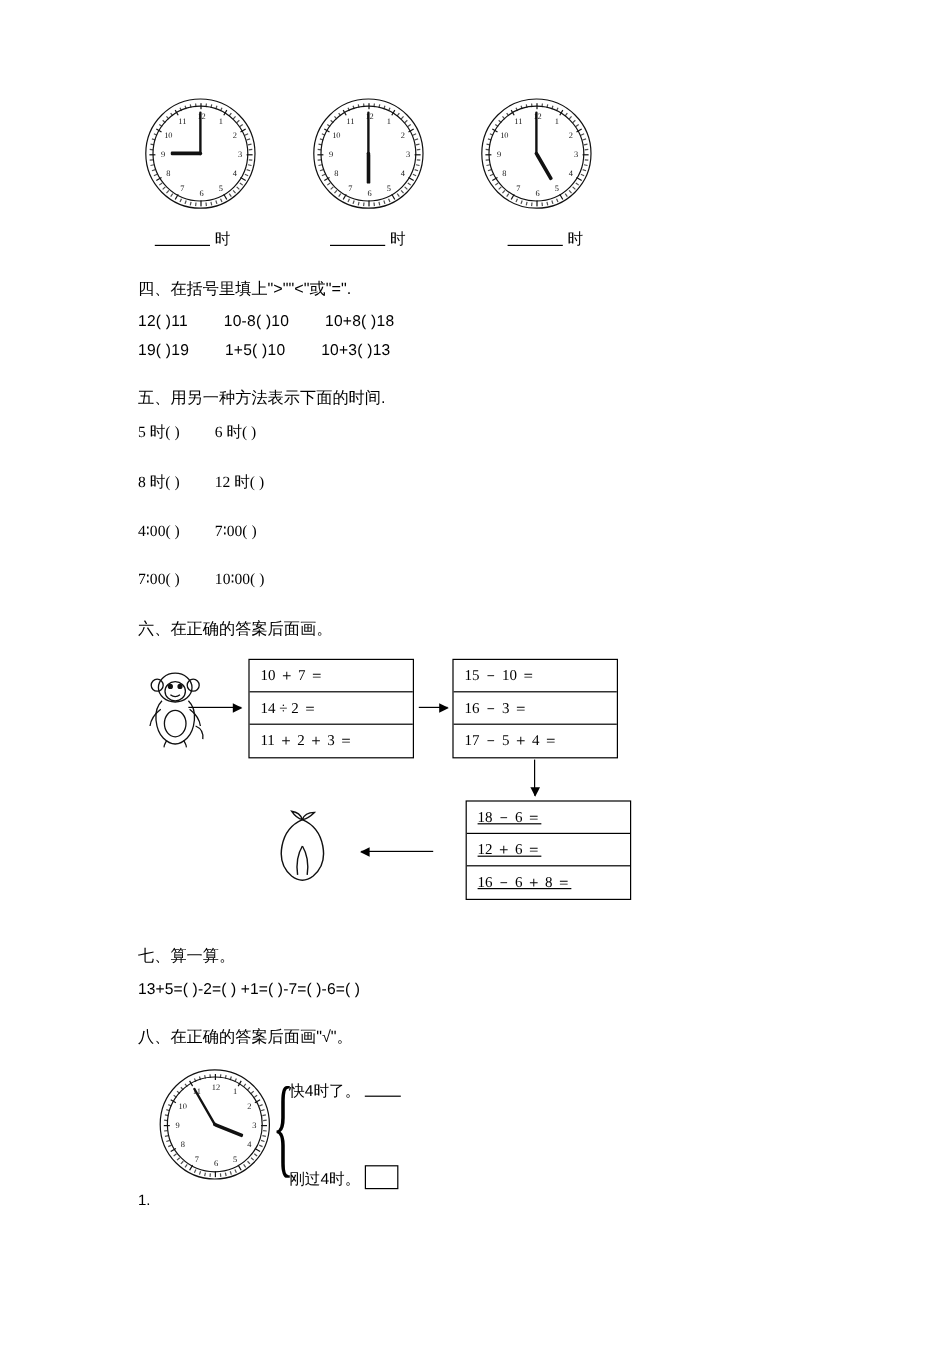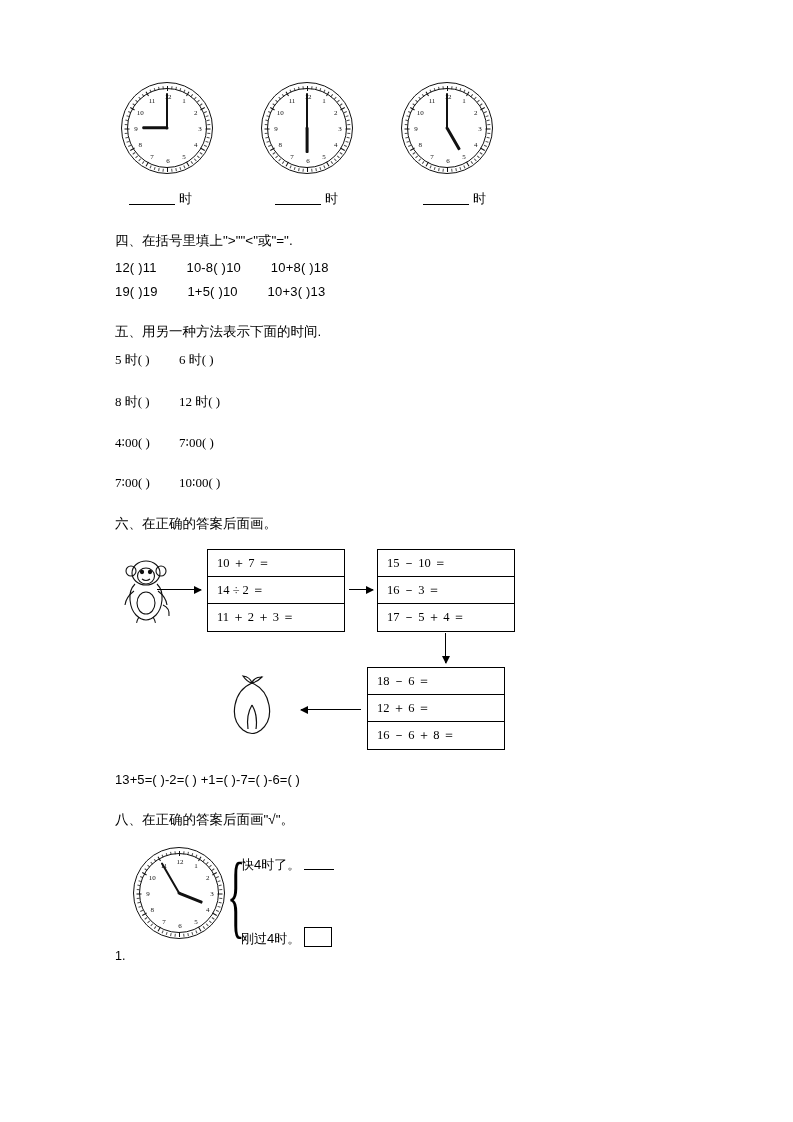--- a/index.html
+++ b/index.html
@@ -150,21 +150,21 @@
     font-size: 12.5px;
     font-family: "Liberation Serif", serif;
     padding-left: 9px;
     box-sizing: border-box;
     white-space: nowrap;
   }
   .boxcol .cell:last-child { border-bottom: none; }
 
   .col-a { left: 92px; top: 0px; }
   .col-b { left: 262px; top: 0px; }
-  .col-c { left: 252px; top: 118px; }
+  .col-c { left: 273px; top: 118px; text-decoration: underline; }
 
   .arrow {
     position: absolute;
     height: 1.4px;
     background: #000;
   }
   .arrow::after {
     content: "";
     position: absolute;
     right: -1px;
@@ -639,20 +639,21 @@
           <path d="M33 8 q-2 -6 -9 -7 q4 6 9 7 z"></path>
           <path d="M33 8 q2 -6 10 -6 q-5 5 -10 6 z"></path>
           <path d="M33 30 q-6 10 -4 24"></path>
           <path d="M33 30 q6 10 4 24"></path>
         </g>
       </svg>
     </div>
 
   </div>
 
+  <div class="sec-head">七、算一算。</div>
   <div class="calc-row">13+5=(       )-2=(     ) +1=(     )-7=(      )-6=(       )</div>
 
   <div class="sec-head">八、在正确的答案后面画"√"。</div>
 
   <div class="eight-area">
 
     <div class="eight-clock">
       <div class="clock">
         <div class="inner-ring"></div>
         <div class="ticks">

